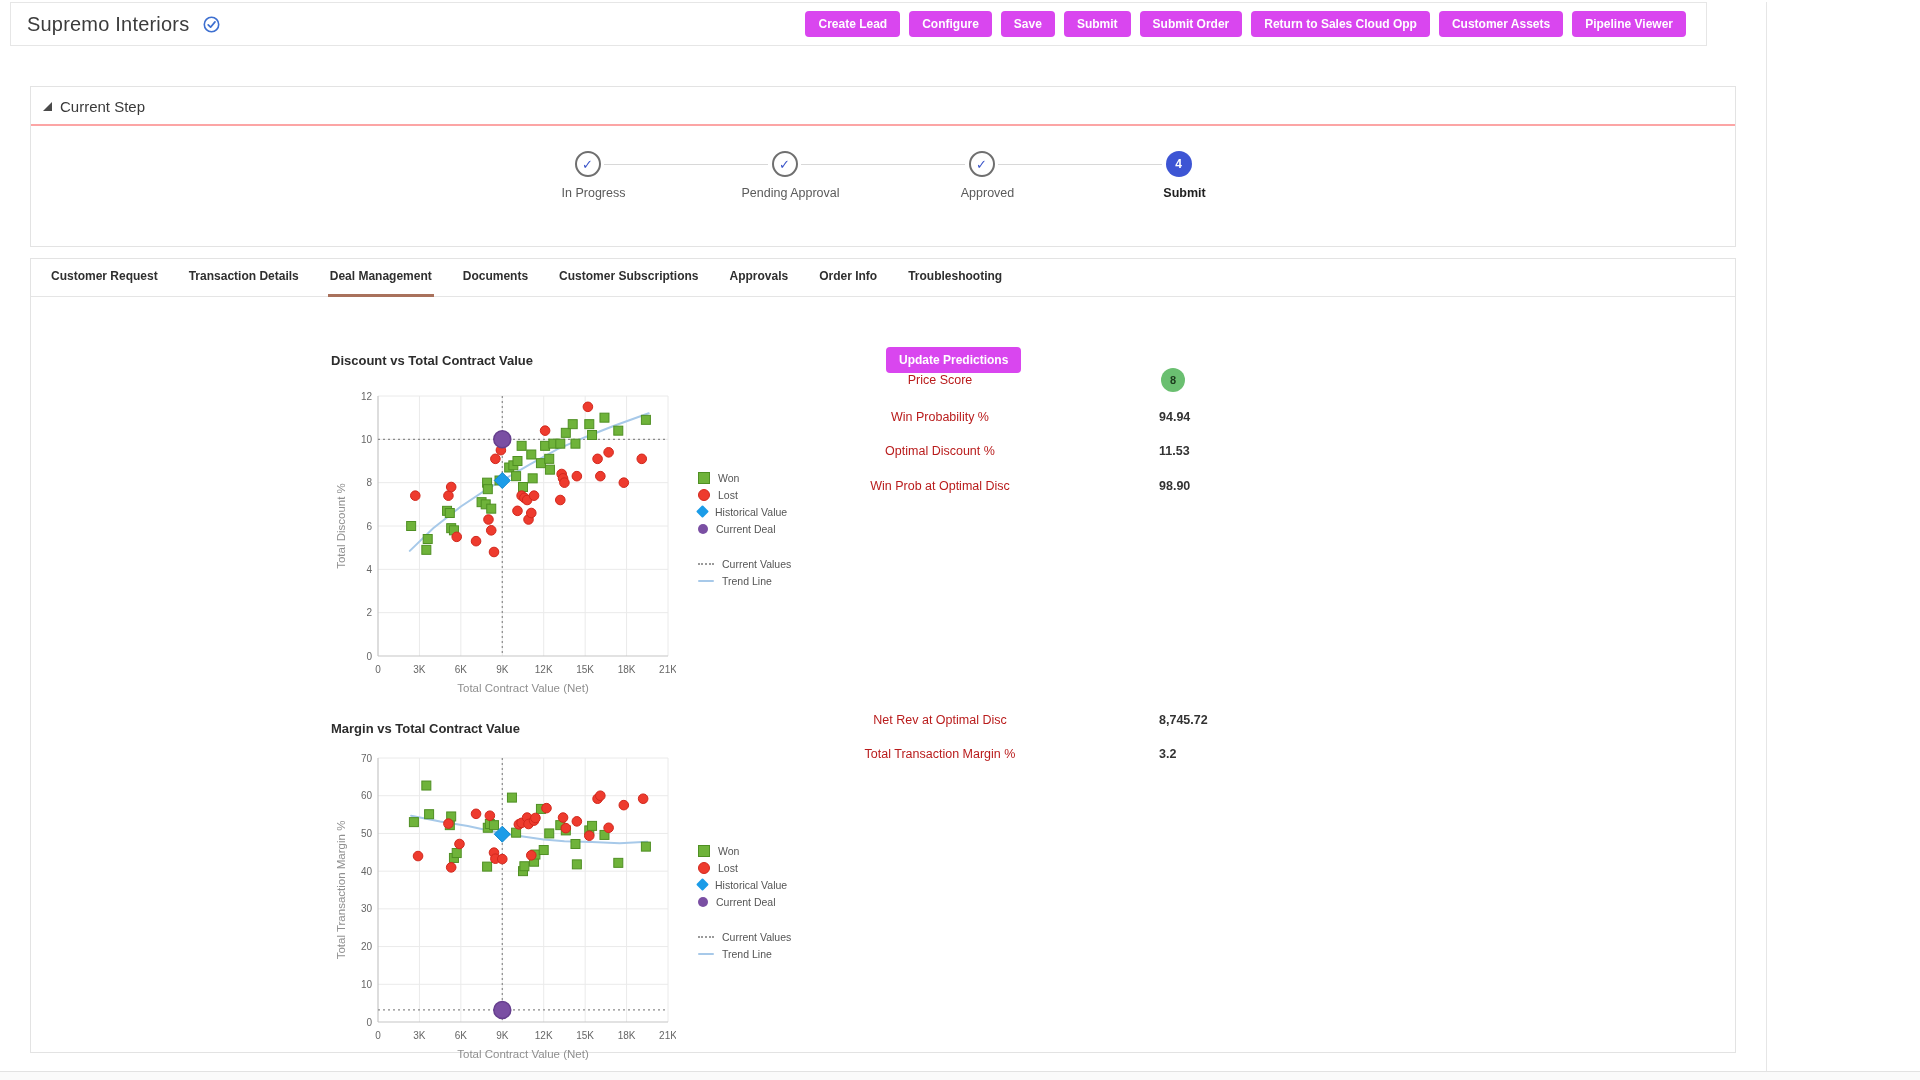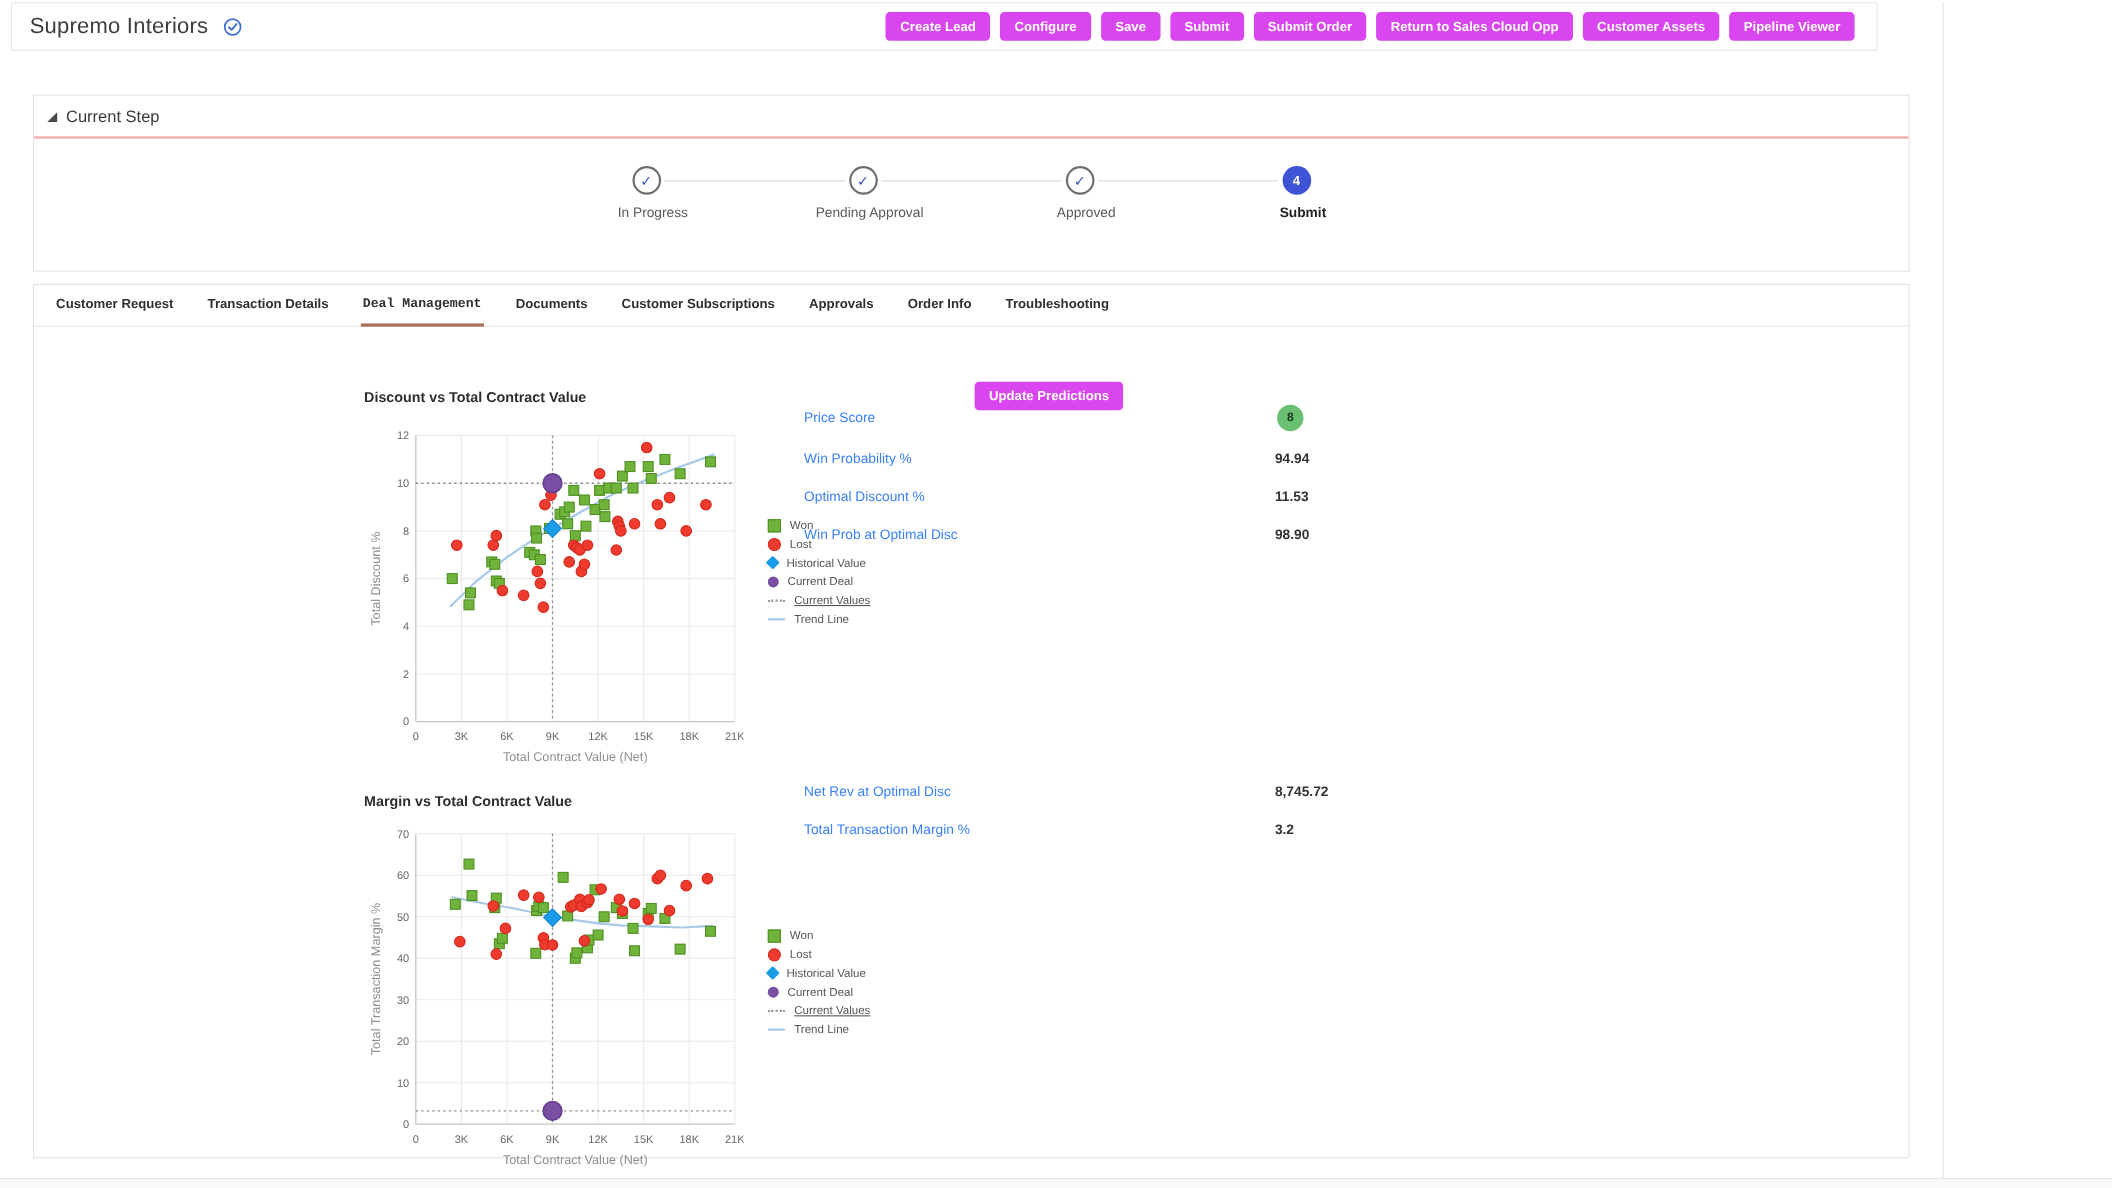--- a/index.html
+++ b/index.html
@@ -28,36 +28,36 @@
   .step:not(:first-child)::before{content:"";position:absolute;top:21px;left:-82px;width:164px;height:1px;background:#d8d8d8;}
   .step-circle{width:26px;height:26px;margin-top:8px;border-radius:50%;box-sizing:border-box;background:#fff;
     border:2px solid #6f6f6f;display:flex;align-items:center;justify-content:center;z-index:1;}
   .step-circle .chk{color:#3b55c9;font-size:13px;font-weight:700;line-height:1;}
   .step.current .step-circle{background:#3d55d4;border:none;color:#fff;font-size:12px;font-weight:700;}
   .step-label{margin-top:9px;font-size:12.5px;color:#5a5a5a;padding-left:12px;}
   .step.current .step-label{color:#1f1f1f;font-weight:700;}
   
   .tabs-row{height:38px;display:flex;align-items:flex-end;gap:27px;padding-left:18px;border-bottom:1px solid #e5e5e5;box-sizing:border-box;}
   .tab{font-size:12px;font-weight:700;color:#2f2f2f;padding:0 2px 11px 2px;cursor:pointer;border-bottom:3px solid transparent;margin-bottom:-1px;white-space:nowrap;}
-  .tab.active{border-bottom-color:#a9715c;font-family:Liberation Mono, monospace;}
+  .tab.active{border-bottom-color:#a9715c;}
   
   .chart-title{position:absolute;font-size:13px;font-weight:700;color:#2d2d2d;}
   .chart-box{position:absolute;}
   .legend{position:absolute;display:flex;flex-direction:column;}
   .legend-item{display:flex;align-items:center;gap:8px;height:17px;font-size:10.5px;color:#555;}
-  .legend-item.gap-above{margin-top:0;text-decoration:underline;}
+  .legend-item.gap-above{margin-top:18px;}
   .sw{display:inline-block;flex:none;}
   .sw-square{width:10px;height:10px;}
   .sw-circle{width:10px;height:10px;border-radius:50%;}
   .sw-diamond{width:9px;height:9px;transform:rotate(45deg);border-radius:1px;}
   .sw-dotted{width:16px;height:0;border-top:2px dotted #9a9a9a;}
   .sw-line{width:16px;height:2px;background:#a7c9e9;border-radius:1px;}
   
   .metric-row{position:absolute;display:flex;align-items:center;height:22px;}
-  .metric-label{width:418px;text-align:left;font-size:12.5px;color:#3b82f6;}
+  .metric-label{width:418px;text-align:center;font-size:12.5px;color:#b91c1c;}
   .metric-value{margin-left:10px;font-size:12.5px;font-weight:700;color:#333;}
   .score-badge{margin-left:12px;width:24px;height:24px;border-radius:50%;display:flex;align-items:center;justify-content:center;
     font-size:11px;font-weight:700;color:#1d3b1d;}
   svg text{font-family:"Liberation Sans","DejaVu Sans",sans-serif;}
 </style>
 </head>
 <body>
 
 <div class="header-bar">
   <span class="page-title">Supremo Interiors</span>

